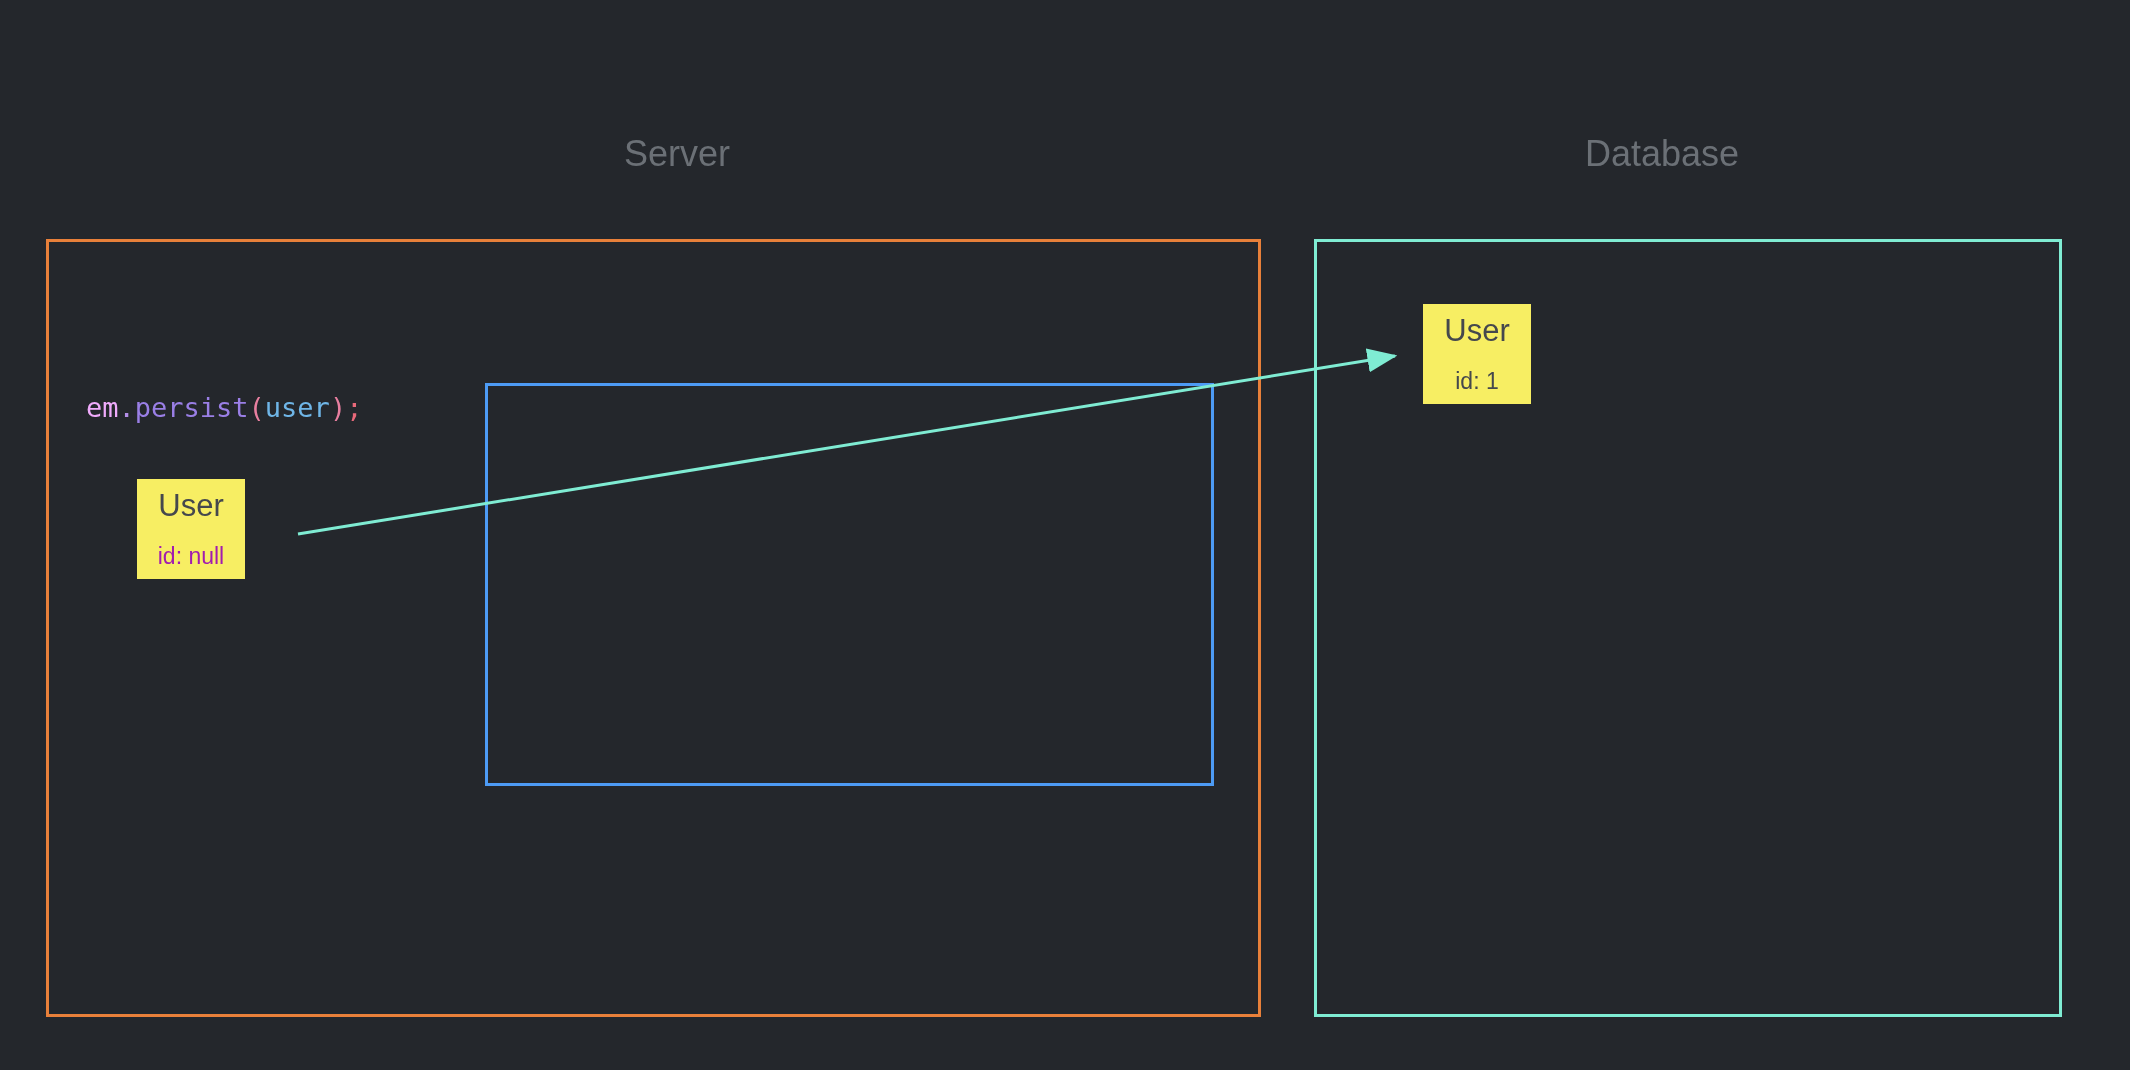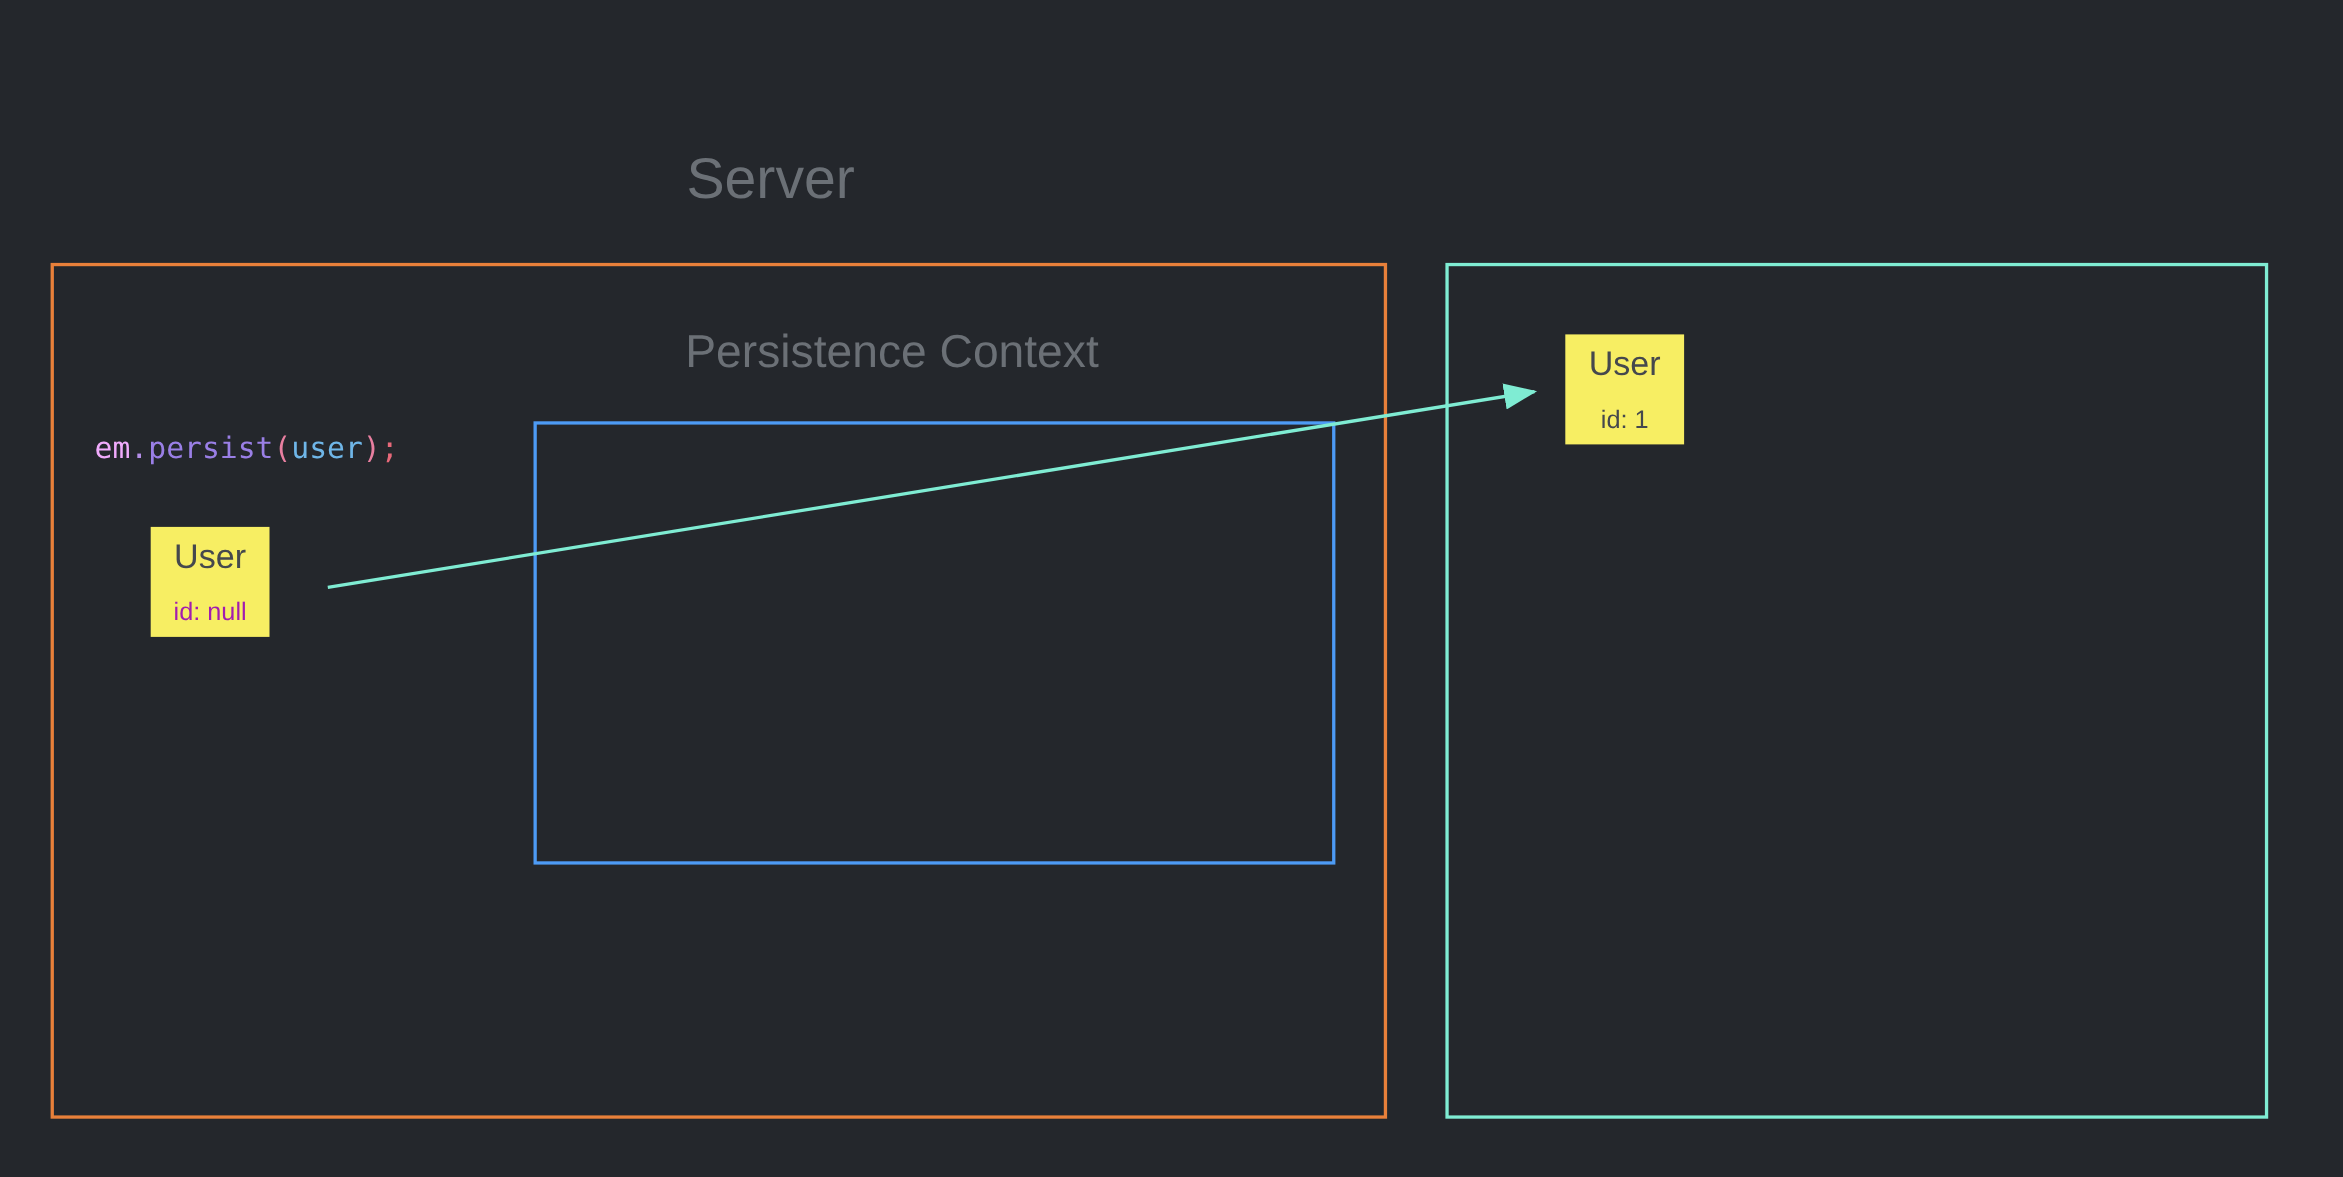--- a/index.html
+++ b/index.html
@@ -14,21 +14,21 @@
     font-family: "Liberation Sans", sans-serif;
   }
   #canvas {
     position: relative;
     width: 2130px;
     height: 1070px;
     background: #24272c;
   }
   .section-title {
     position: absolute;
-    font-size: 52px;
+    font-size: 36px;
     color: #6b7076;
     font-family: "Liberation Sans", sans-serif;
     white-space: nowrap;
     letter-spacing: 0px;
   }
   #server-title { left: 624px; top: 133px; }
   #database-title { left: 1585px; top: 133px; }
   #pc-title {
     left: 623px;
     top: 296px;
@@ -112,26 +112,26 @@
     pointer-events: none;
   }
 </style>
 </head>
 <body>
 
 <div id="canvas" style="background: rgb(36, 39, 44);">
 
   <div class="section-title" id="server-title" style="color: rgb(107, 112, 118);">Server</div>
 
+  <div class="section-title" id="database-title" style="color: rgb(107, 112, 118);">Database</div>
 
   <div class="region-box" id="server-box" style="border-color: rgb(232, 128, 58);"></div>
 
   <div class="region-box" id="database-box" style="border-color: rgb(127, 236, 211);"></div>
 
-  <div class="section-title" id="pc-title" style="color: rgb(107, 112, 118);">Persistence Context</div>
 
   <div class="region-box" id="persistence-box" style="border-color: rgb(77, 155, 245);"></div>
 
   <div id="code-line"><span style="color: #f0abfc;">em</span><span style="color: rgb(180, 142, 232);">.</span><span style="color: rgb(154, 127, 230); margin-top: 32px;">persist</span><span style="color: rgb(232, 127, 160);">(</span><span style="color: rgb(111, 182, 232);">user</span><span style="color: rgb(232, 127, 160);">)</span><span style="color: rgb(232, 105, 122);">;</span></div>
 
   <div class="entity-card" id="entity-user-transient" style="background: rgb(247, 238, 99);">
     <span class="entity-name" style="color: rgb(69, 72, 77);">User</span>
     <span class="entity-id" style="color: #a21caf;">id: null</span>
   </div>
 

